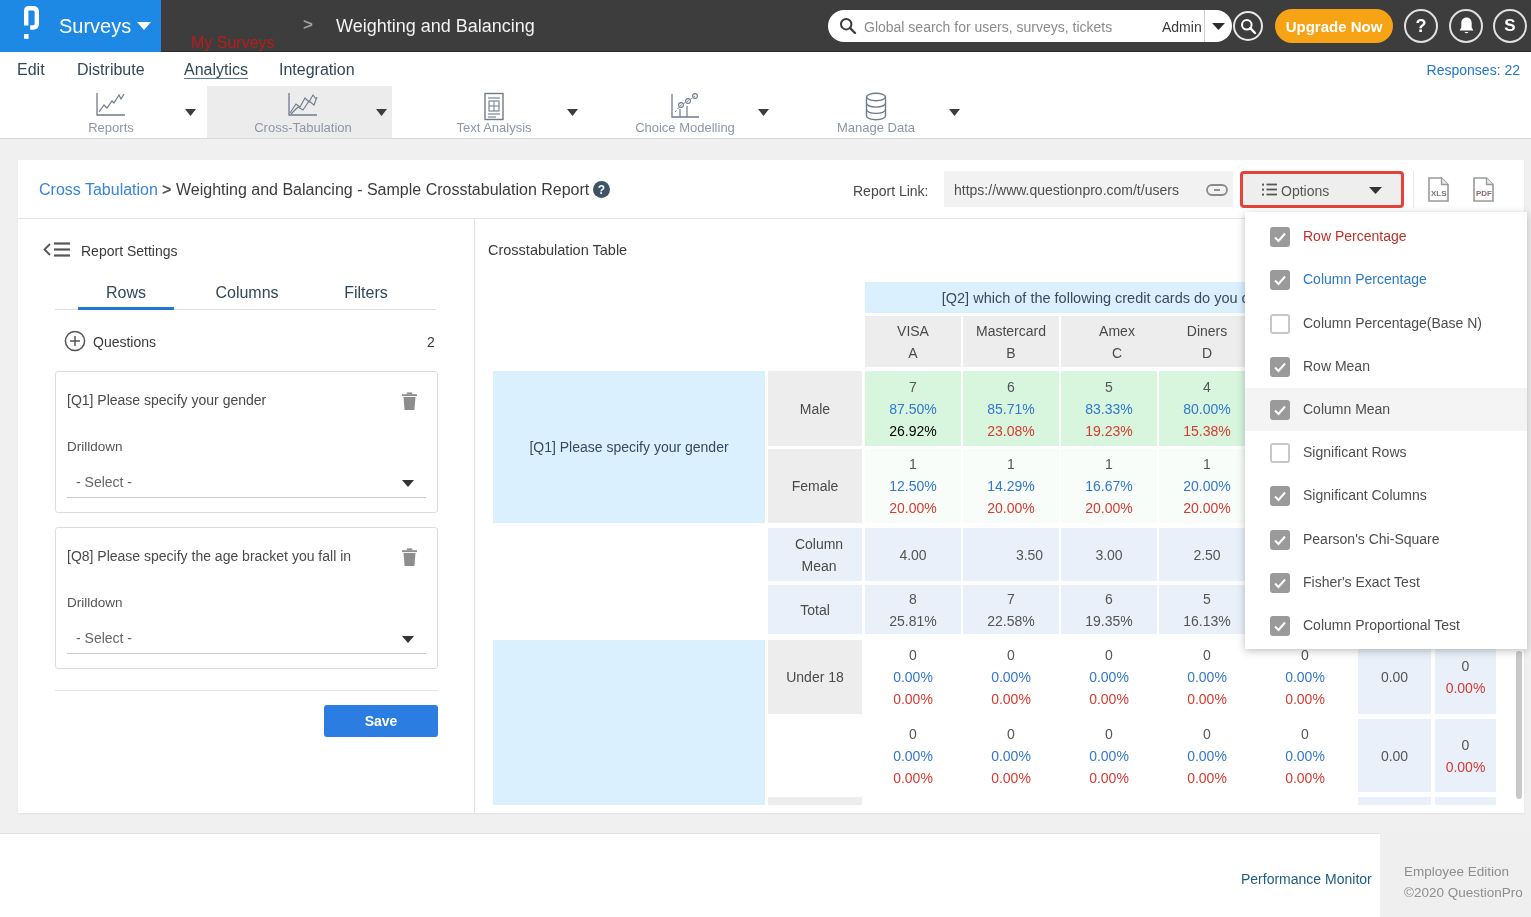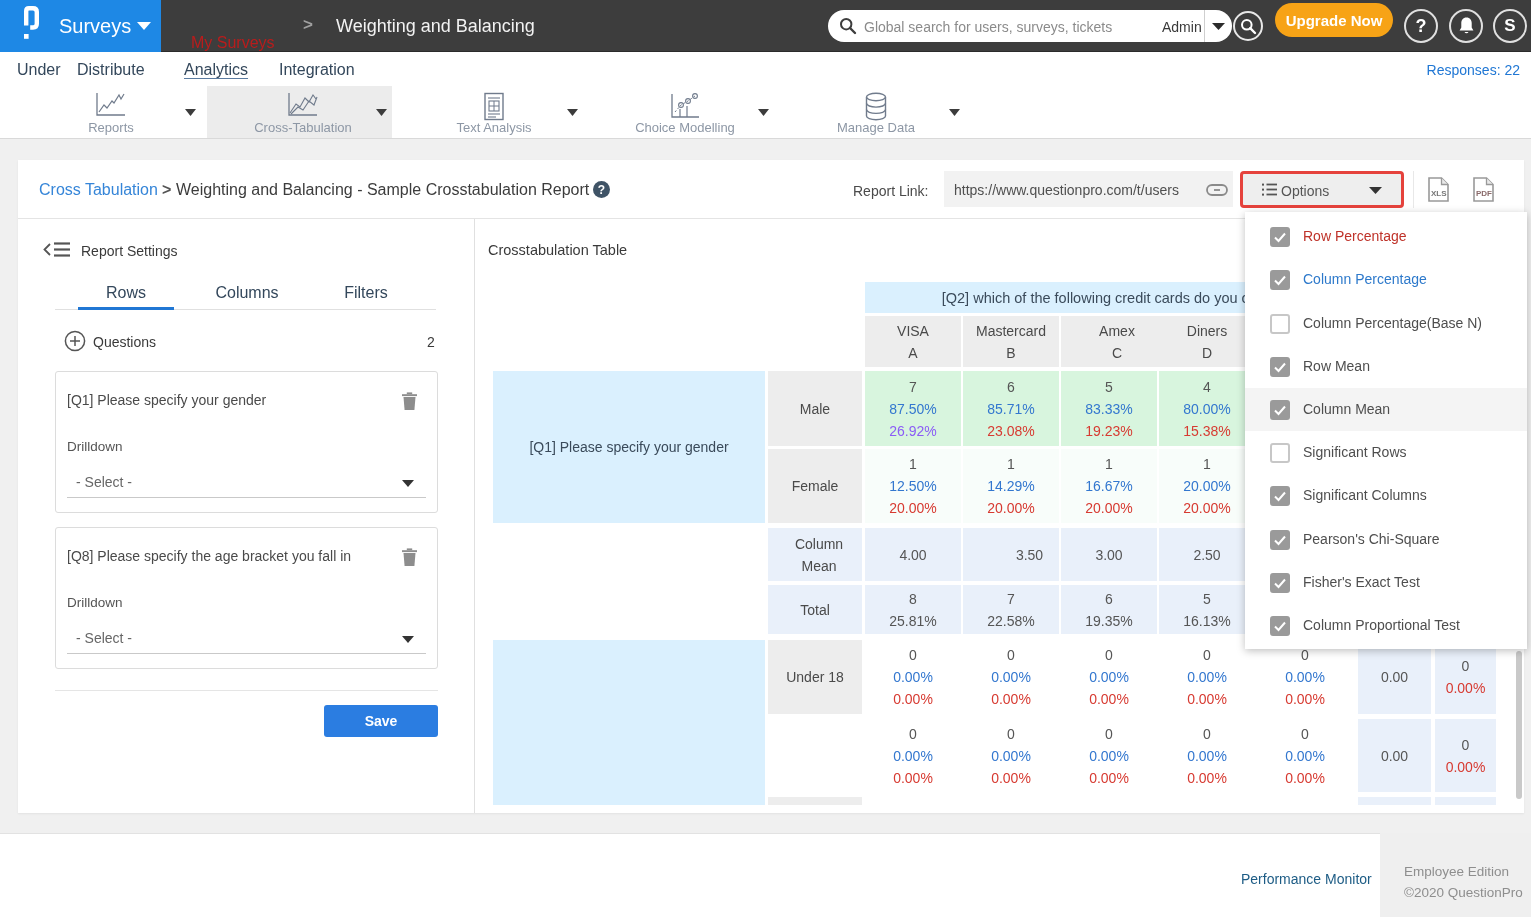--- a/index.html
+++ b/index.html
@@ -35,31 +35,31 @@
 <svg class="abs" style="left:1212px;top:23px;" width="13" height="7">
       <path d="M0 0 L13 0 L6.5 7 Z" fill="#2c2c2c"></path>
     </svg>
 
 <div class="abs" style="left:1233px;top:11px;width:30px;height:30px;border:2px solid #e8e8e8;border-radius:50%;"></div>
 <svg class="abs" style="left:1240px;top:18px;" width="17" height="17" viewBox="0 0 17 17">
       <circle cx="6.8" cy="6.8" r="4.8" fill="none" stroke="#fff" stroke-width="2"></circle>
       <line x1="10.2" y1="10.2" x2="15" y2="15" stroke="#fff" stroke-width="2.4" stroke-linecap="round"></line>
     </svg>
 
-<div class="abs flexc" style="left:1275px;top:3px;width:118px;height:34px;background:#f7a316;border-radius:17px;color:#fff;font-size:15px;font-weight:bold;">Upgrade Now</div>
+<div class="abs flexc" style="left:1275px;top:9px;width:118px;height:34px;background:#f7a316;border-radius:17px;color:#fff;font-size:15px;font-weight:bold;">Upgrade Now</div>
 <div class="abs flexc" style="left:1404px;top:9px;width:34px;height:34px;border:2px solid #e0e0e0;border-radius:50%;color:#fff;font-size:18px;font-weight:bold;">?</div>
 <div class="abs" style="left:1449px;top:9px;width:34px;height:34px;border:2px solid #e0e0e0;border-radius:50%;"></div>
 <svg class="abs" style="left:1457px;top:16px;" width="19" height="20" viewBox="0 0 19 20">
       <path d="M9.5 1.5 C6 1.5 4.3 4 4.3 7 L4.3 11.5 L2.6 14.5 L16.4 14.5 L14.7 11.5 L14.7 7 C14.7 4 13 1.5 9.5 1.5 Z" fill="#fff"></path>
       <path d="M7.5 16 A2.2 2.2 0 0 0 11.5 16 Z" fill="#fff"></path>
     </svg>
 <div class="abs flexc" style="left:1493px;top:9px;width:34px;height:34px;border:2px solid #e0e0e0;border-radius:50%;color:#fff;font-size:17px;font-weight:bold;">S</div>
 
 <div class="abs" style="left:0;top:52px;width:1531px;height:34px;background:#fff;"></div>
-<div class="abs" style="left:17px;top:61px;color:#33475b;font-size:16px;">Under</div>
+<div class="abs" style="left:17px;top:61px;color:#33475b;font-size:16px;">Edit</div>
 <div class="abs" style="left:77px;top:61px;color:#33475b;font-size:16px;">Distribute</div>
 <div class="abs" style="left:184px;top:61px;color:#33475b;font-size:16px;text-decoration:underline;text-underline-offset:3px;text-decoration-color:#5b7ba0;">Analytics</div>
 <div class="abs" style="left:279px;top:61px;color:#33475b;font-size:16px;">Integration</div>
 <div class="abs" style="left:1390px;top:62px;width:130px;text-align:right;white-space:nowrap;color:#2077d4;font-size:14px;">Responses: 22</div>
 
 <div class="abs" style="left:0;top:86px;width:1531px;height:53px;background:#fff;border-bottom:1px solid #d9d9d9;"></div>
 <div class="abs" style="left:207px;top:86px;width:185px;height:52px;background:#ececec;"></div>
 <div class="abs" style="left:91px;top:92px;width:40px;height:28px;display:flex;justify-content:center;">
       <svg width="34" height="26" viewBox="0 0 34 26">
         <path d="M3 1 L3 23 L31 23" fill="none" stroke="#707b8c" stroke-width="1.3"></path>
@@ -279,21 +279,21 @@
     </div>
 <div class="abs flexc" style="left:768px;top:449px;width:94px;height:74px;background:#ededed;">
       <div style="text-align:center;font-size:14px;">
         <div style="color:#4a4a4a;line-height:22px;">Female</div>
       </div>
     </div>
 <div class="abs flexc" style="left:865px;top:371px;width:96px;height:75px;background:#d8f5de;">
       <div style="text-align:center;font-size:14px;">
         <div style="color:#555555;line-height:22px;">7</div>
         <div style="color:#3377cf;line-height:22px;">87.50%</div>
-        <div style="color:#8b5cf6;line-height:22px;">26.92%</div>
+        <div style="color:#000000;line-height:22px;">26.92%</div>
       </div>
     </div>
 <div class="abs flexc" style="left:963px;top:371px;width:96px;height:75px;background:#d8f5de;">
       <div style="text-align:center;font-size:14px;">
         <div style="color:#555555;line-height:22px;">6</div>
         <div style="color:#3377cf;line-height:22px;">85.71%</div>
         <div style="color:#d73a31;line-height:22px;">23.08%</div>
       </div>
     </div>
 <div class="abs flexc" style="left:1061px;top:371px;width:96px;height:75px;background:#d8f5de;">

